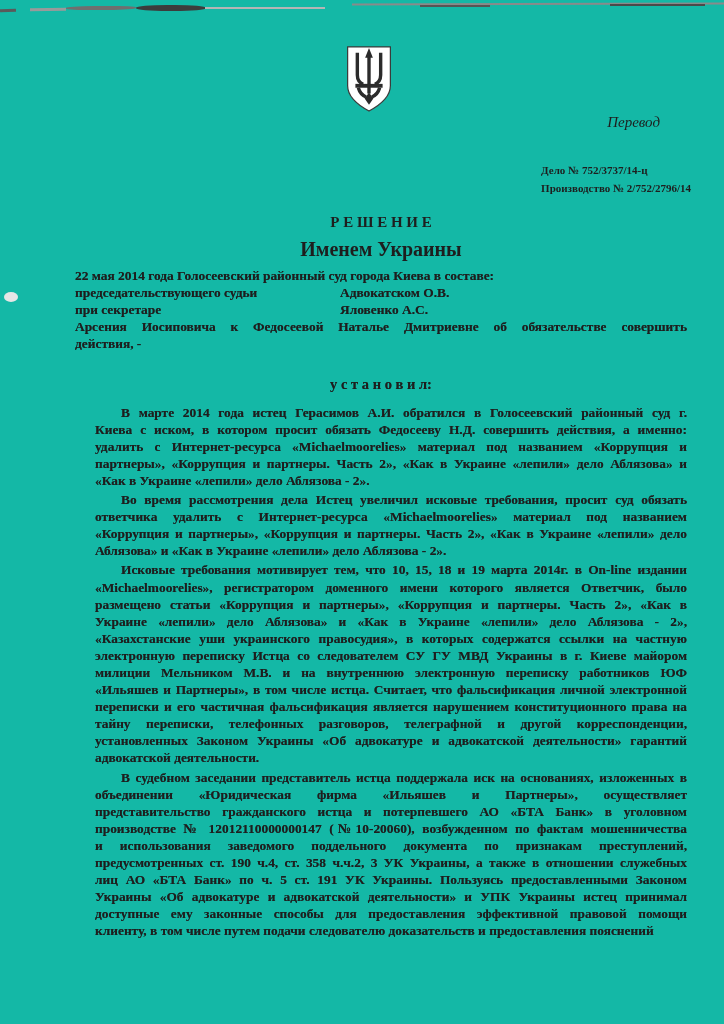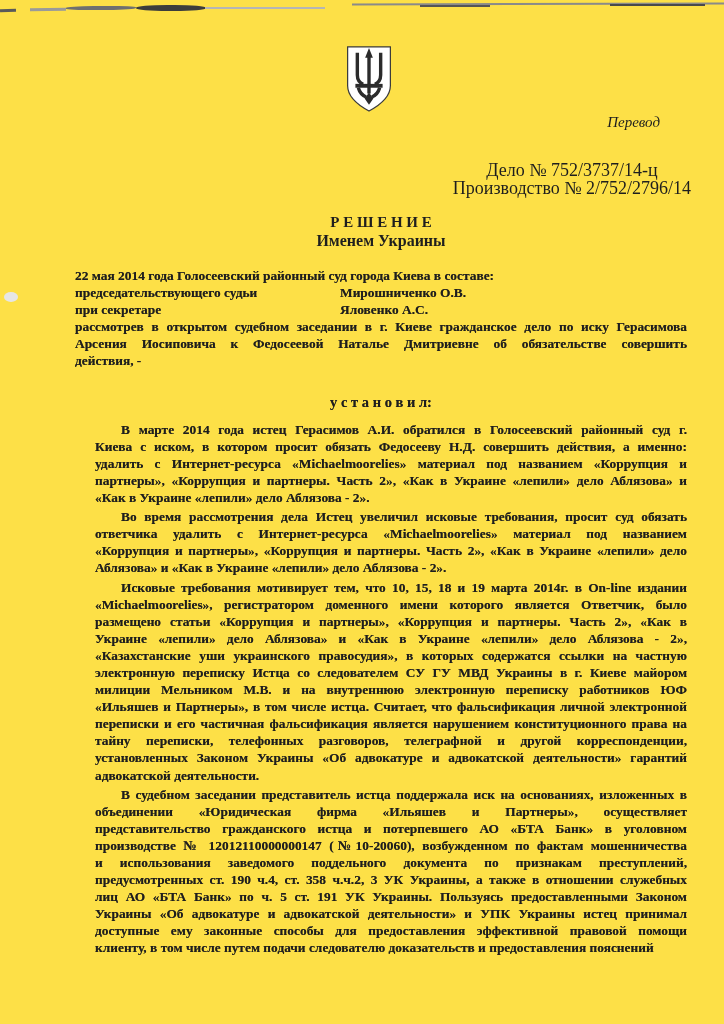--- a/index.html
+++ b/index.html
@@ -1,41 +1,41 @@
 <!DOCTYPE html>
 <html><head>
 <meta charset="utf-8">
 <style>
   html,body{margin:0;padding:0;background:#ffffff;}
   .page{
     position:relative;
     width:724px;height:1024px;
-    background:#fde047;
+    background:#14b8a6;
     overflow:hidden;
     font-family:"Liberation Serif", serif;
     color:#1e1e1e;
   }
   
   .art{position:absolute;pointer-events:none;}
   
   .emblem{position:absolute;top:45px;left:344px;width:50px;height:68px;}
   .emblem svg{width:100%;height:100%;display:block;}
   
   .translation{
     position:absolute;top:114px;right:64px;
     font-size:15px;font-style:italic;
   }
   .case-block{
     position:absolute;top:162px;right:33px;
-    text-align:center;font-weight:normal;font-size:18px;line-height:17.5px;
+    text-align:left;font-weight:bold;font-size:11px;line-height:17.5px;
   }
   
   .title-block{position:absolute;top:214px;left:75px;right:37px;text-align:center;}
   .title{font-size:15px;font-weight:bold;}
-  .subtitle{font-size:16px;font-weight:bold;margin-top:1px;}
+  .subtitle{font-size:20px;font-weight:bold;margin-top:7px;}
   
   .main{
     position:absolute;top:267px;left:75px;right:37px;
     font-size:13.4px;line-height:17.1px;
     text-shadow:0 0 .45px rgba(30,30,30,.65);
   }
   .line{min-height:17.1px;font-weight:bold;}
   .line.just{text-align:justify;text-align-last:justify;}
   .line.indent{text-indent:26px;}
   .pair{display:flex;}
@@ -87,27 +87,26 @@
   <div class="title-block">
     <div class="title">Р Е Ш Е Н И Е</div>
     <div class="subtitle">Именем Украины</div>
   </div>
 
   <div class="main">
     <div class="intro">
         <div class="line">22 мая 2014 года Голосеевский районный суд города Киева в составе:</div>
         <div class="line pair">
           <span class="pair-left">председательствующего судьи</span>
-          <span>Мирошниченко О.В.</span>
+          <span>Адвокатском О.В.</span>
         </div>
         <div class="line pair">
           <span class="pair-left">при секретаре</span>
           <span>Яловенко А.С.</span>
         </div>
-        <div class="line just">рассмотрев в открытом судебном заседании в г. Киеве гражданское дело по иску Герасимова</div>
         <div class="line just">Арсения Иосиповича к Федосеевой Наталье Дмитриевне об обязательстве совершить</div>
         <div class="line">действия, -</div>
       </div>
     <div class="ustanovil">у с т а н о в и л:</div>
     <div class="paras">
         <div class="paragraph">
           <div class="line just indent">В марте 2014 года истец Герасимов А.И. обратился в Голосеевский районный суд г.</div>
           <div class="line just">Киева с иском, в котором просит обязать Федосееву Н.Д. совершить действия, а именно:</div>
           <div class="line just">удалить с Интернет-ресурса «Michaelmoorelies» материал под названием «Коррупция и</div>
           <div class="line just">партнеры», «Коррупция и партнеры. Часть 2», «Как в Украине «лепили» дело Аблязова» и</div>

